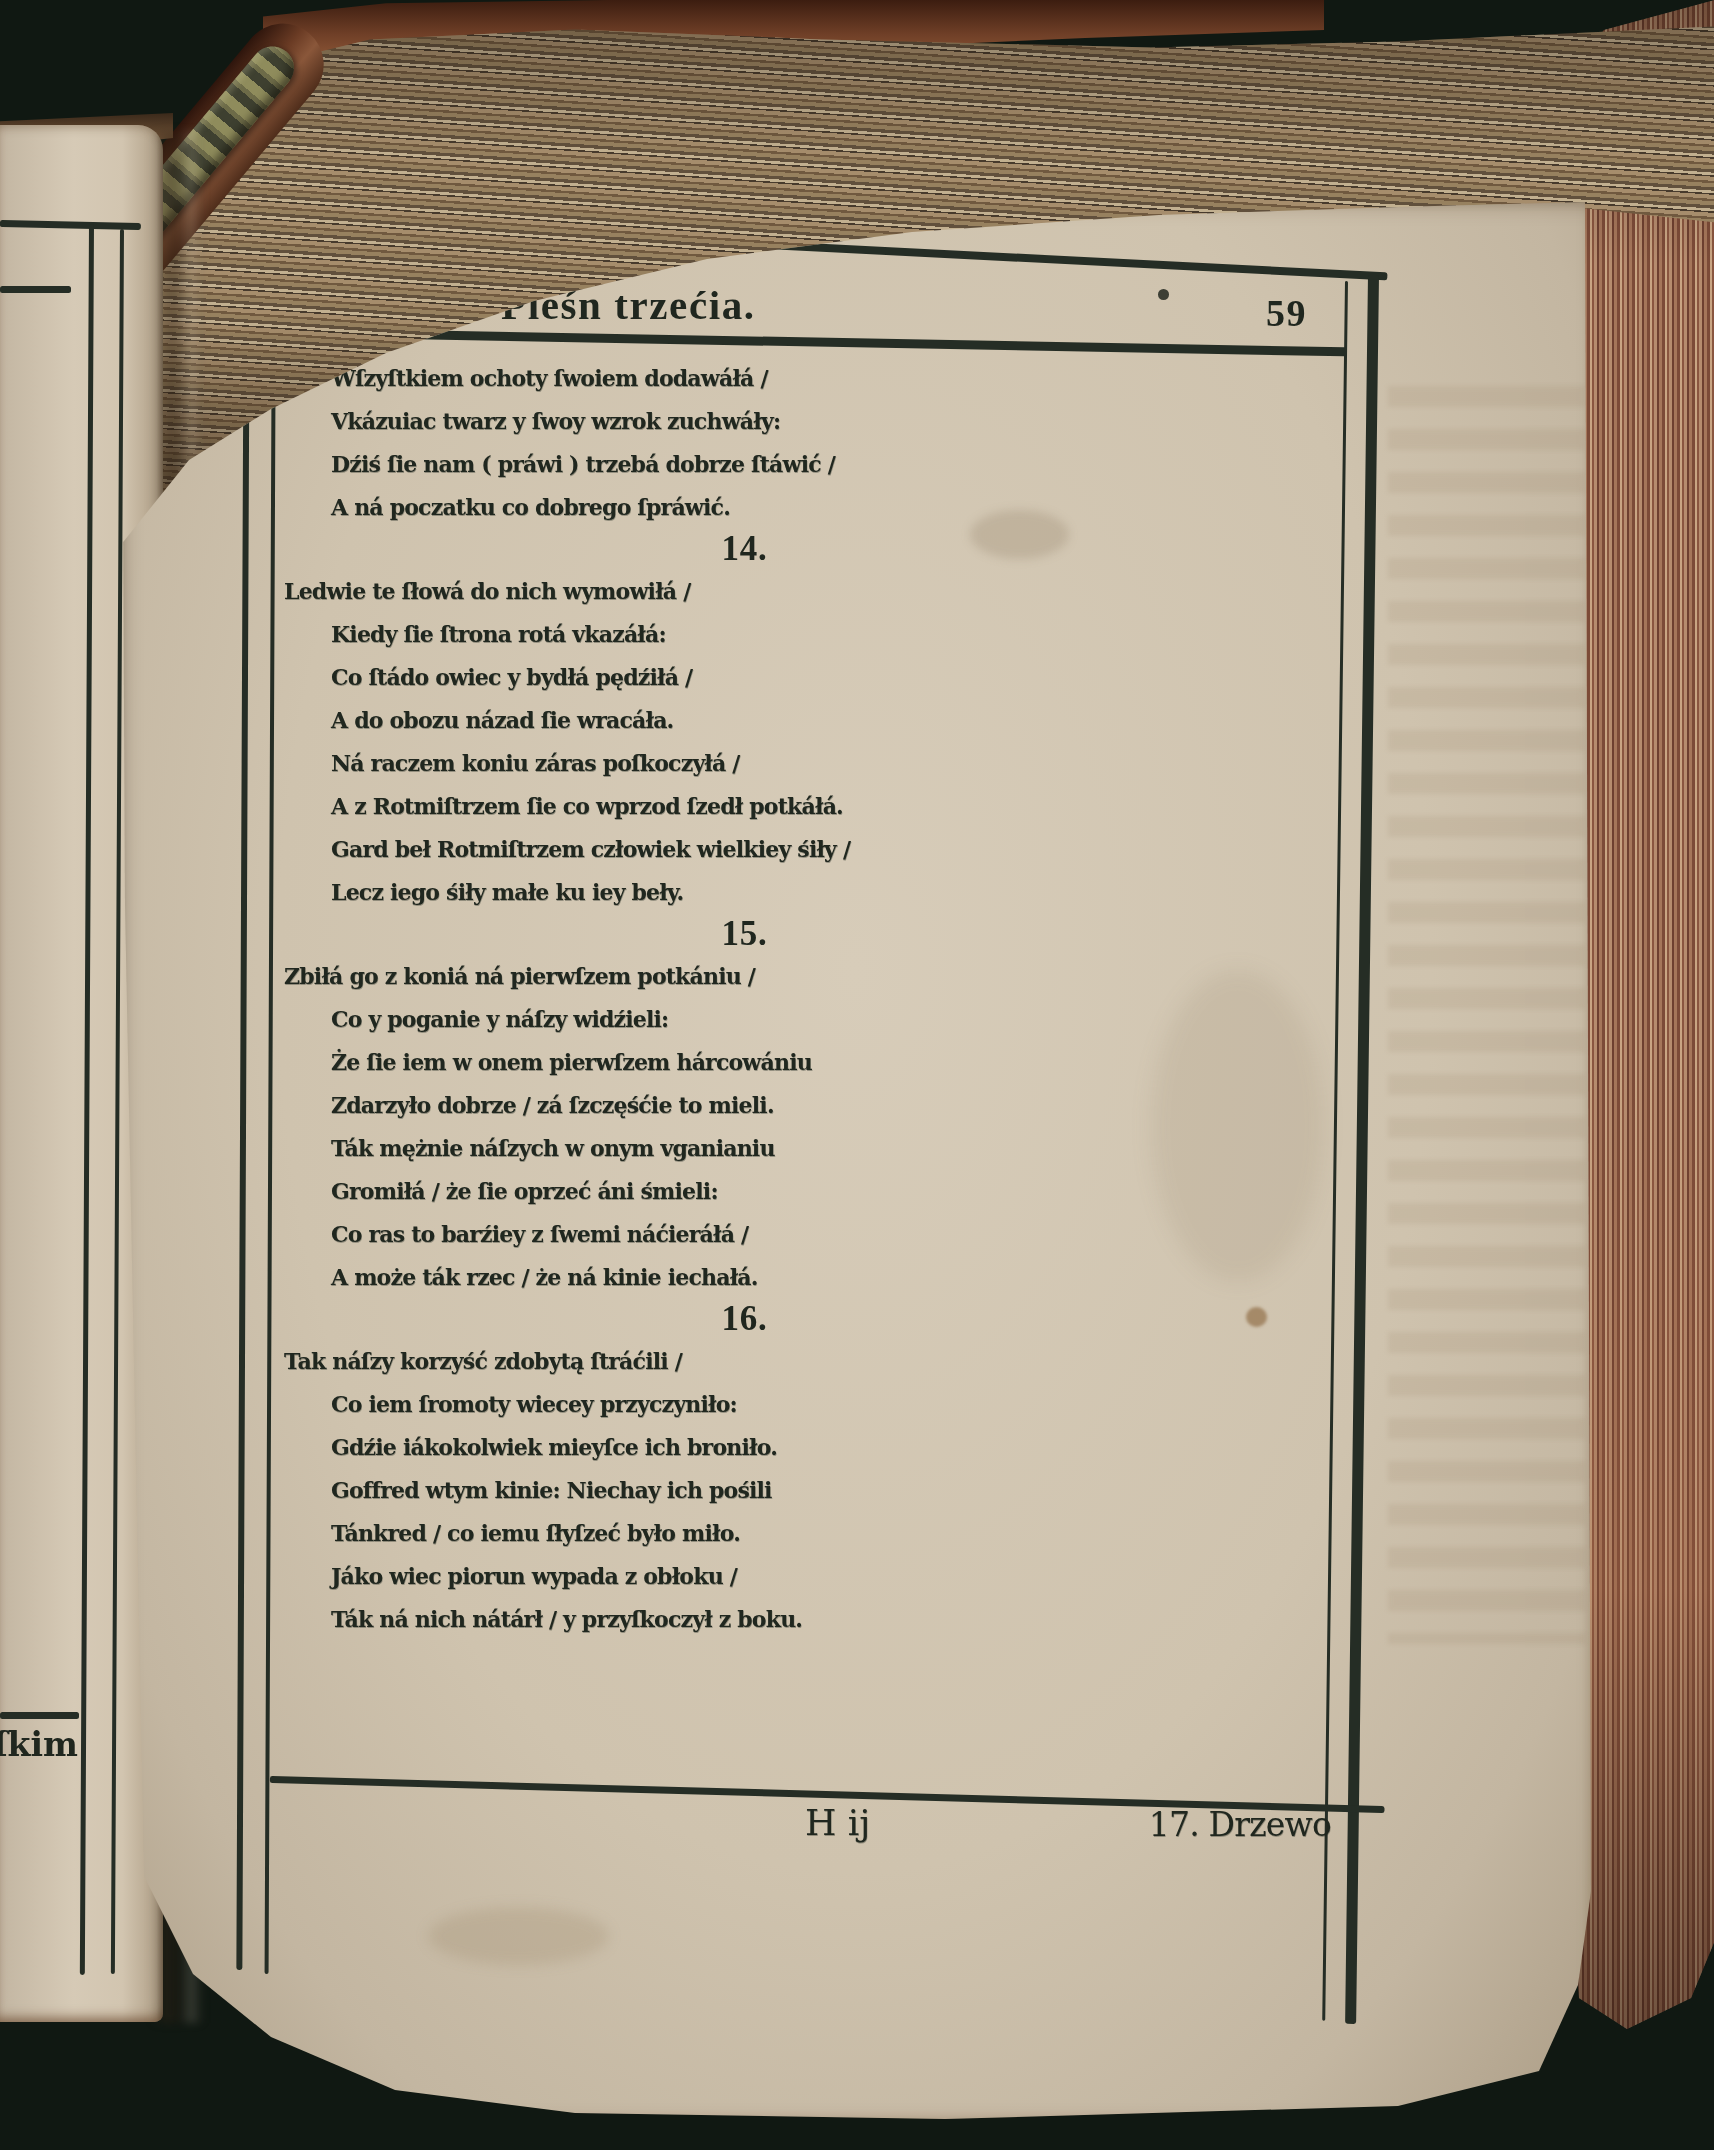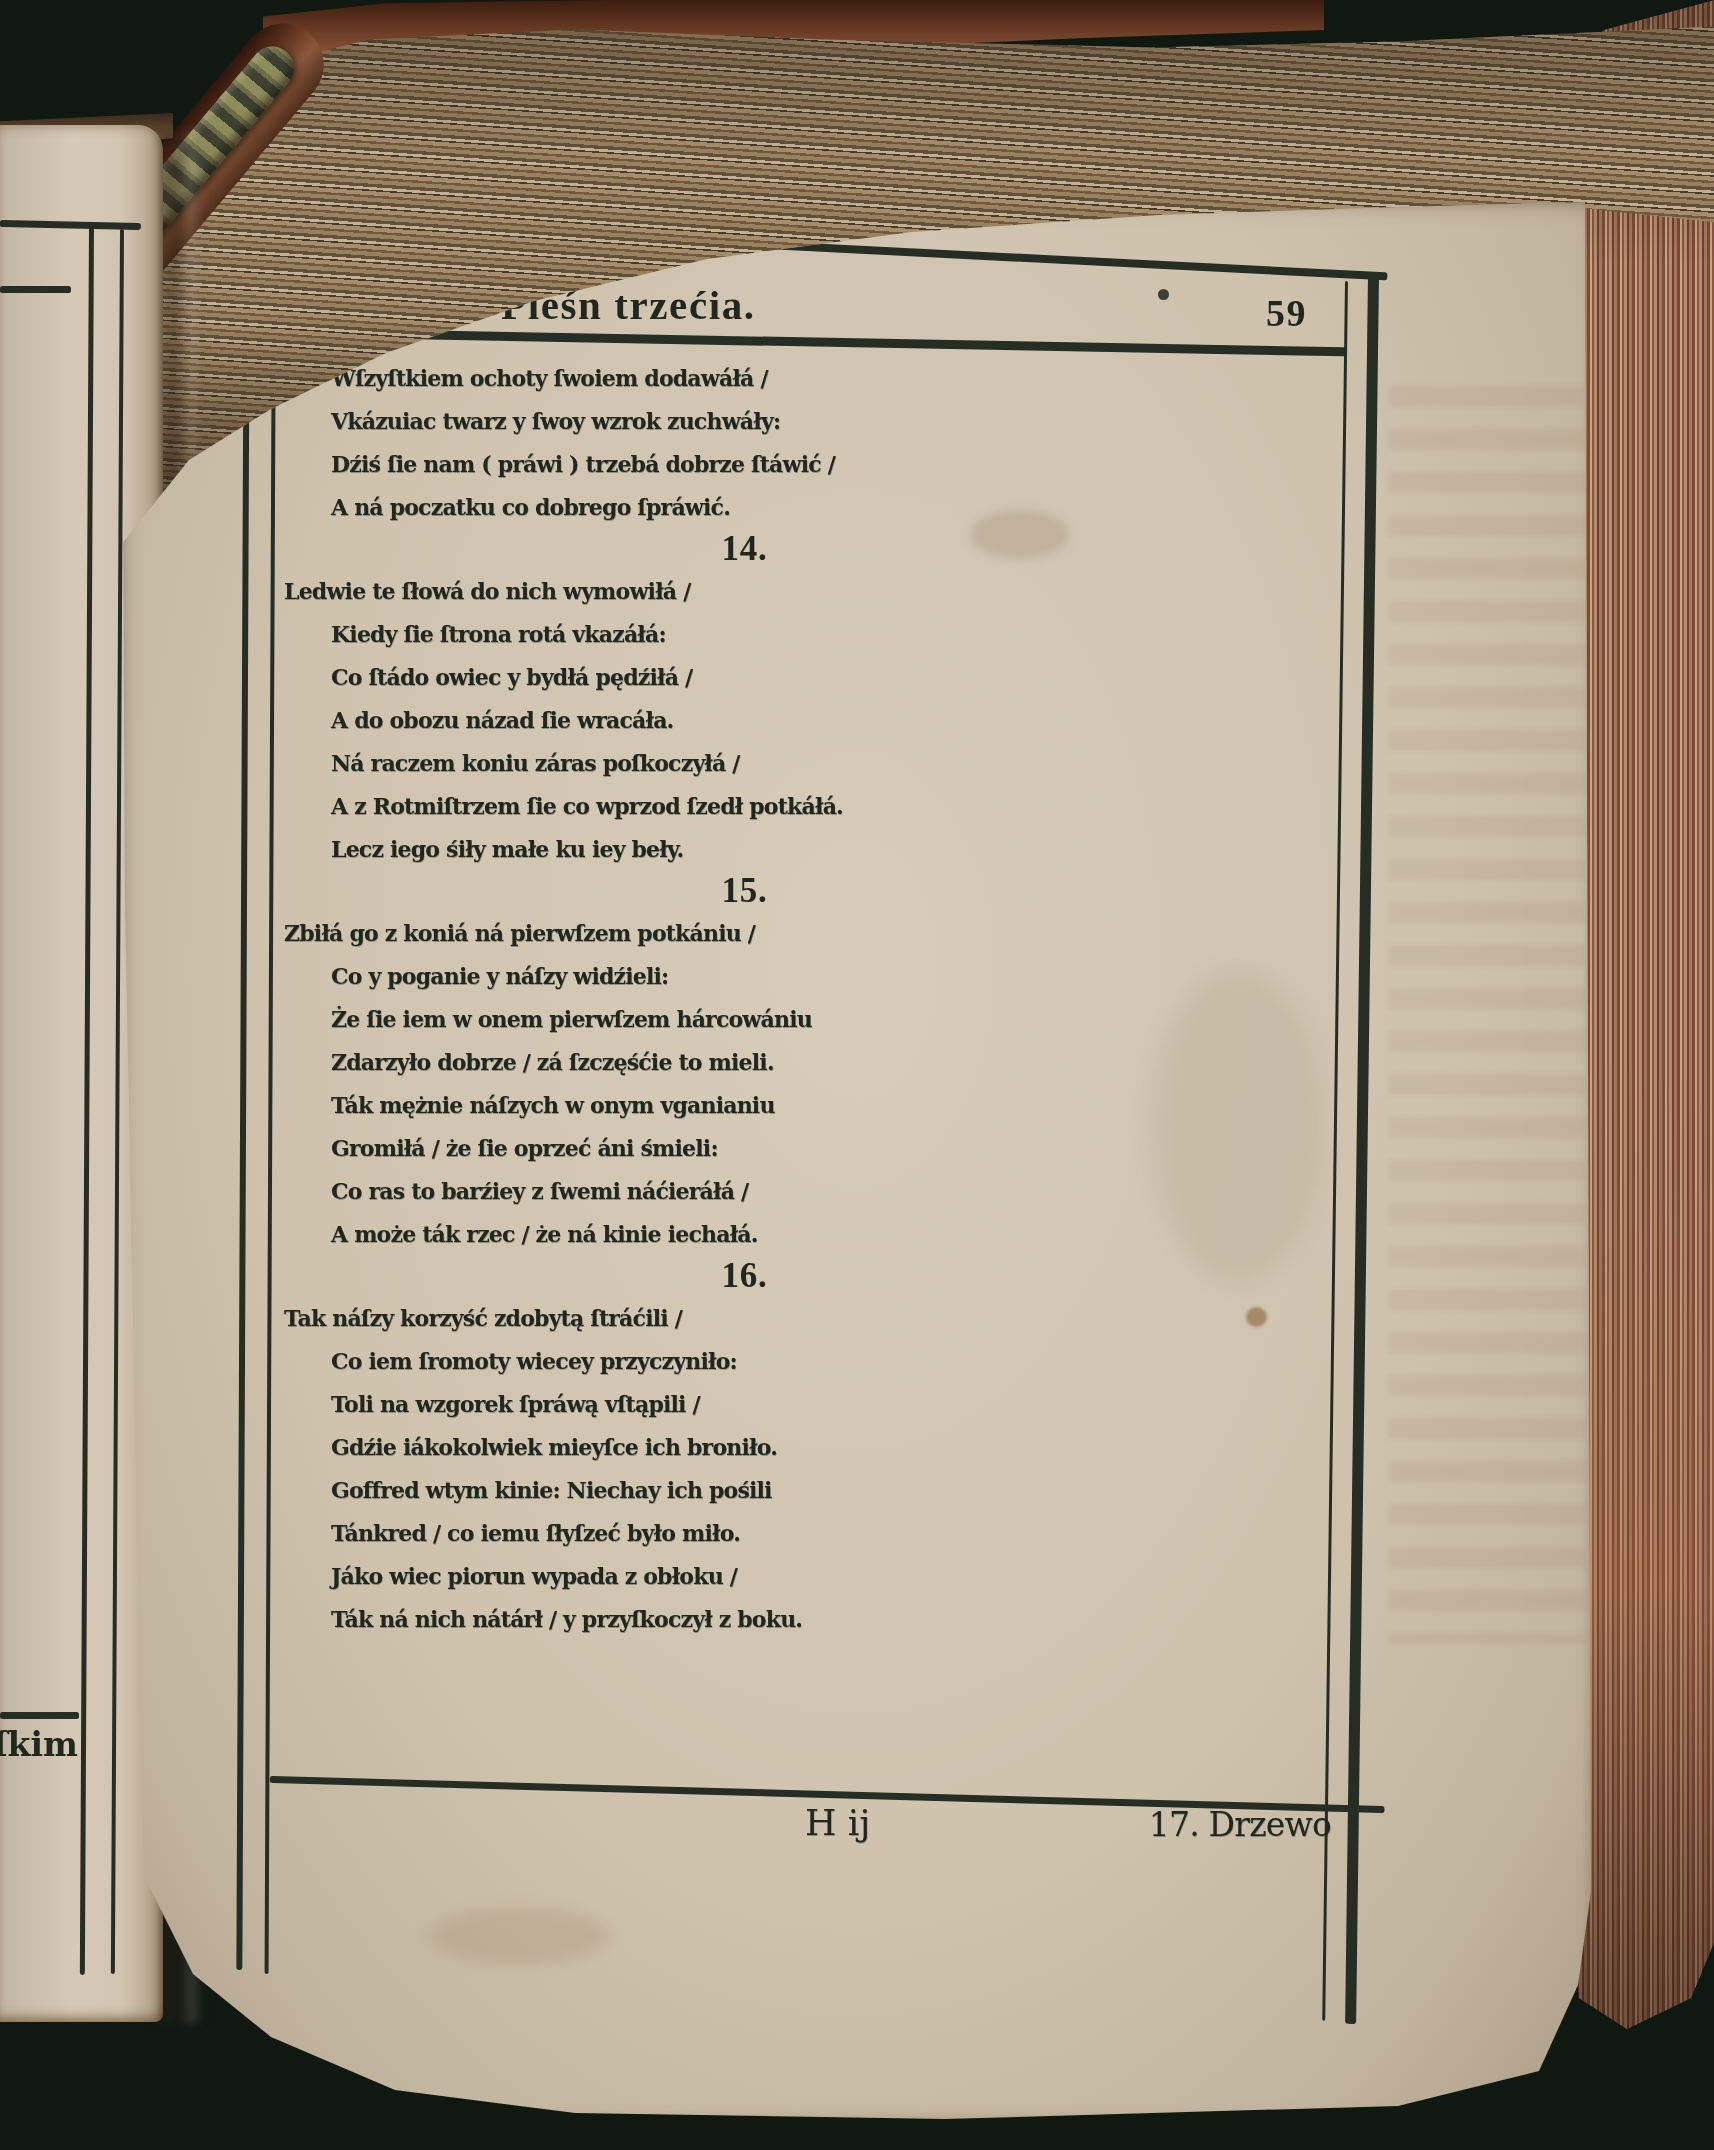--- a/index.html
+++ b/index.html
@@ -144,36 +144,36 @@
         <div class="line">Dźiś ſie nam ( práwi ) trzebá dobrze ſtáwić /</div>
         <div class="line">A ná poczatku co dobrego ſpráwić.</div>
 
         <div class="stanza-num">14.</div>
         <div class="line first">Ledwie te ſłowá do nich wymowiłá /</div>
         <div class="line">Kiedy ſie ſtrona rotá vkazáłá:</div>
         <div class="line">Co ſtádo owiec y bydłá pędźiłá /</div>
         <div class="line">A do obozu názad ſie wracáła.</div>
         <div class="line">Ná raczem koniu záras poſkoczyłá /</div>
         <div class="line">A z Rotmiſtrzem ſie co wprzod ſzedł potkáłá.</div>
+        <div class="line">Gard beł Rotmiſtrzem człowiek wielkiey śiły /</div>
         <div class="line">Lecz iego śiły małe ku iey beły.</div>
 
         <div class="stanza-num">15.</div>
         <div class="line first">Zbiłá go z koniá ná pierwſzem potkániu /</div>
         <div class="line">Co y poganie y náſzy widźieli:</div>
         <div class="line">Że ſie iem w onem pierwſzem hárcowániu</div>
         <div class="line">Zdarzyło dobrze / zá ſzczęśćie to mieli.</div>
         <div class="line">Ták mężnie náſzych w onym vganianiu</div>
         <div class="line">Gromiłá / że ſie oprzeć áni śmieli:</div>
         <div class="line">Co ras to barźiey z ſwemi náćieráłá /</div>
         <div class="line">A może ták rzec / że ná kinie iechałá.</div>
 
         <div class="stanza-num">16.</div>
         <div class="line first">Tak náſzy korzyść zdobytą ſtráćili /</div>
         <div class="line">Co iem ſromoty wiecey przyczyniło:</div>
-        <div class="line">Toli na wzgorek ſpráwą vſtąpili /</div>
         <div class="line">Gdźie iákokolwiek mieyſce ich broniło.</div>
         <div class="line">Goffred wtym kinie: Niechay ich pośili</div>
         <div class="line">Tánkred / co iemu ſłyſzeć było miło.</div>
         <div class="line">Jáko wiec piorun wypada z obłoku /</div>
         <div class="line">Ták ná nich nátárł / y przyſkoczył z boku.</div>
       </div>
 
       <div class="footer-sig">H ij</div>
       <div class="catchword">17. Drzewo</div>
 

